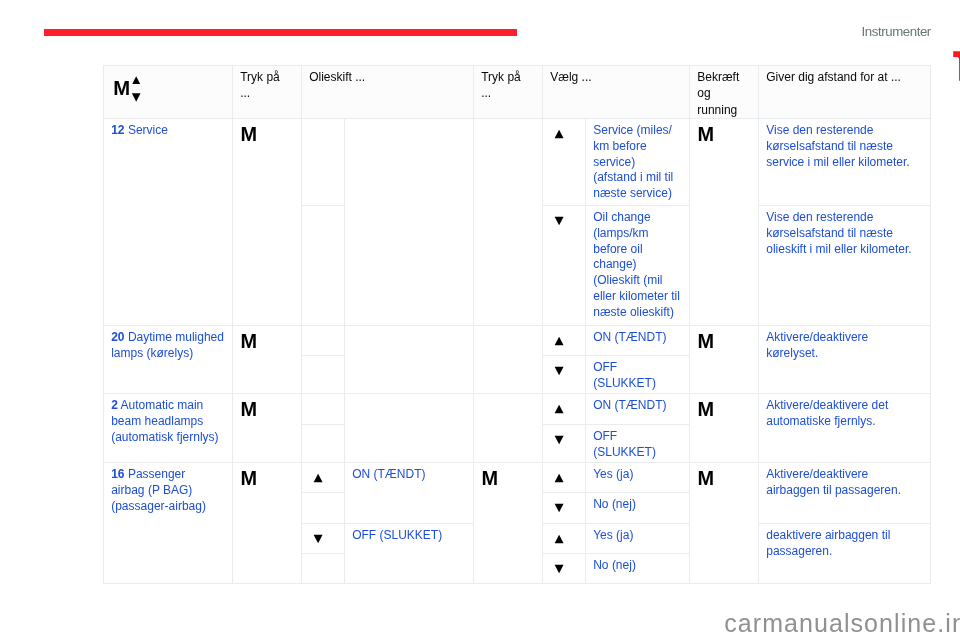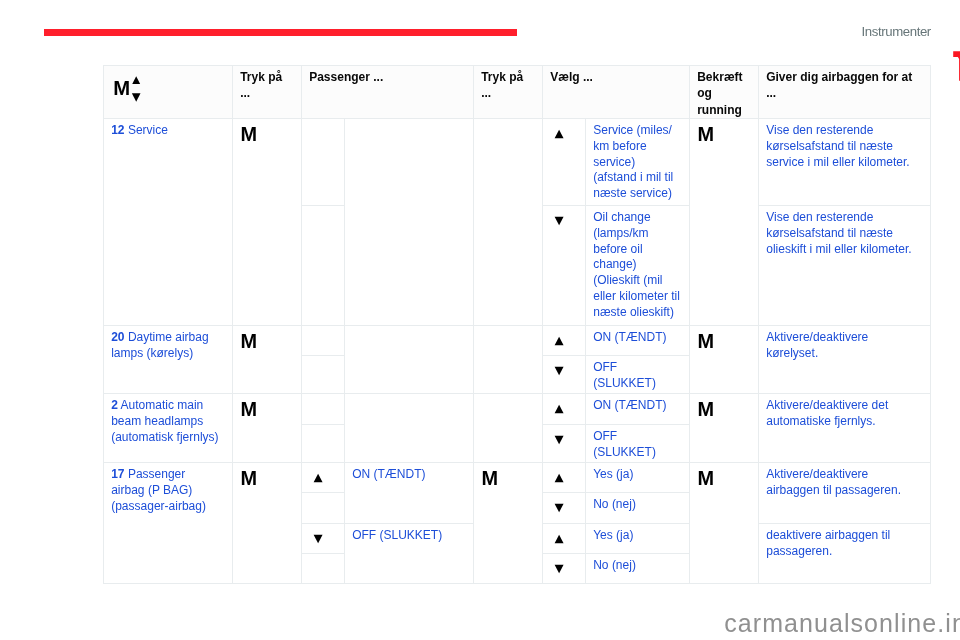--- a/index.html
+++ b/index.html
@@ -31,21 +31,21 @@
   
   .tbl{
     position:absolute; left:59px; top:65px; width:827px;
     border-collapse:collapse; table-layout:fixed;
   }
   .tbl td, .tbl th{
     border:1px solid #e8ecee; vertical-align:top; padding:0;
   }
   .hd{ background:#fcfcfc; }
   .cell{ padding:3.7px 5px 0.3px 7.2px; font-size:12px; line-height:15.8px; color:#1d4ed8; white-space:pre-line;}
-  .hcell{ padding:2.8px 5px 0.3px 7.2px; font-size:12px; line-height:16.4px; font-weight:bold; color:#080808; white-space:pre-line;}
+  .hcell{ padding:2.8px 5px 0.3px 7.2px; font-size:12px; line-height:16.4px; font-weight:normal; color:#080808; white-space:pre-line;}
   .bold{font-weight:bold;}
   .mbtn{font-weight:bold;font-size:19.9px;line-height:1;display:inline-block;}
   .mcell{padding:5.2px 0 0 7.4px;}
   .arrow{ line-height:1; padding:9.2px 0 0 10.9px;}
   .arrow svg{display:block;}
 
   .mwrap{position:relative;height:100%;box-sizing:border-box;}
   .mglyph{font-weight:bold;font-size:20.3px;line-height:1;display:block;position:absolute;
           left:9.2px;top:12.2px;letter-spacing:0;}
   .updown{display:block;position:absolute;left:26.9px;top:9.6px;width:11px;}
@@ -100,35 +100,35 @@
                     <polygon points="0.2,0.3 9.8,0.3 5,9.7" fill="#000"></polygon>
                   </svg>
                 </span></span>
             </div>
       </td>
       <td class="hd">
             <div class="hcell">Tryk på
 ...</div>
           </td>
       <td class="hd" colspan="2">
-            <div class="hcell">Passenger ...</div>
+            <div class="hcell">Olieskift ...</div>
           </td>
       <td class="hd">
             <div class="hcell">Tryk på
 ...</div>
           </td>
       <td class="hd" colspan="2">
             <div class="hcell">Vælg ...</div>
           </td>
       <td class="hd">
             <div class="hcell">Bekræft
 og running</div>
           </td>
       <td class="hd">
-            <div class="hcell">Giver dig airbaggen for at ...</div>
+            <div class="hcell">Giver dig afstand for at ...</div>
           </td>
     </tr>
 
     <tr style="height:87px">
       <td rowspan="2">
             <div class="cell"><span class="bold">12</span> <span>Service</span></div>
           </td>
       <td rowspan="2">
             <div class="mcell"><span class="mbtn">M</span></div>
           </td>
@@ -186,21 +186,21 @@
           </td>
       <td>
             <div class="cell">Vise den resterende
 kørselsafstand til næste
 olieskift i mil eller kilometer.</div>
           </td>
     </tr>
 
     <tr style="height:30px">
       <td rowspan="2">
-            <div class="cell"><span class="bold">20</span> <span>Daytime airbag
+            <div class="cell"><span class="bold">20</span> <span>Daytime mulighed
 lamps (kørelys)</span></div>
           </td>
       <td rowspan="2">
             <div class="mcell"><span class="mbtn">M</span></div>
           </td>
       <td>
             <div class="arrow"></div>
           </td>
       <td rowspan="2">
             <div class="cell"></div>
@@ -291,21 +291,21 @@
             </div>
           </td>
       <td>
             <div class="cell">OFF
 (SLUKKET)</div>
           </td>
     </tr>
 
     <tr style="height:30px">
       <td rowspan="4">
-            <div class="cell"><span class="bold">17</span> <span>Passenger
+            <div class="cell"><span class="bold">16</span> <span>Passenger
 airbag (P BAG)
 (passager-airbag)</span></div>
           </td>
       <td rowspan="4">
             <div class="mcell"><span class="mbtn">M</span></div>
           </td>
       <td>
             <div class="arrow">
               <svg width="10.2" height="10" viewBox="0 0 10 10" aria-hidden="true">
                 <polygon points="5,0.75 9.5,9.25 0.5,9.25" fill="#000"></polygon>

